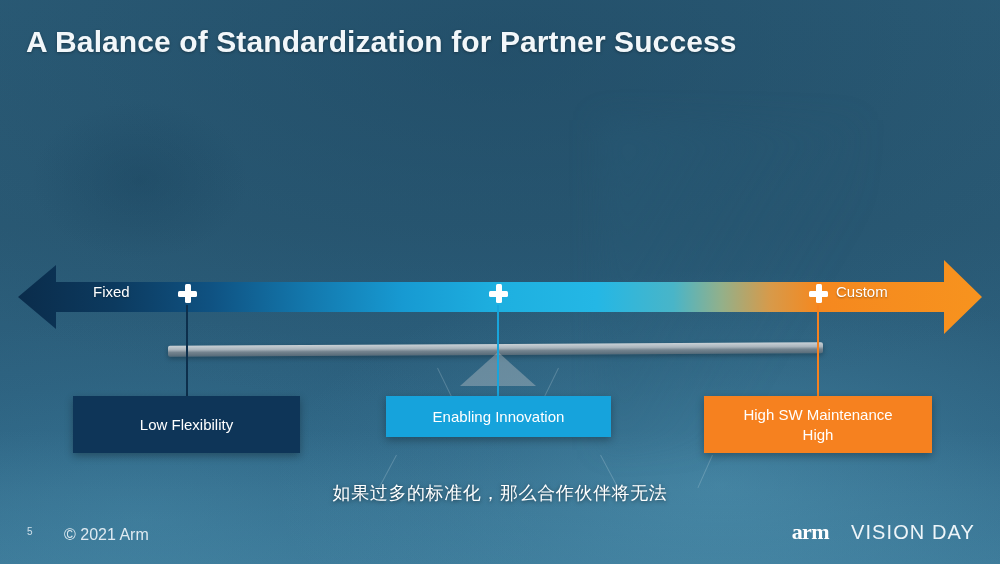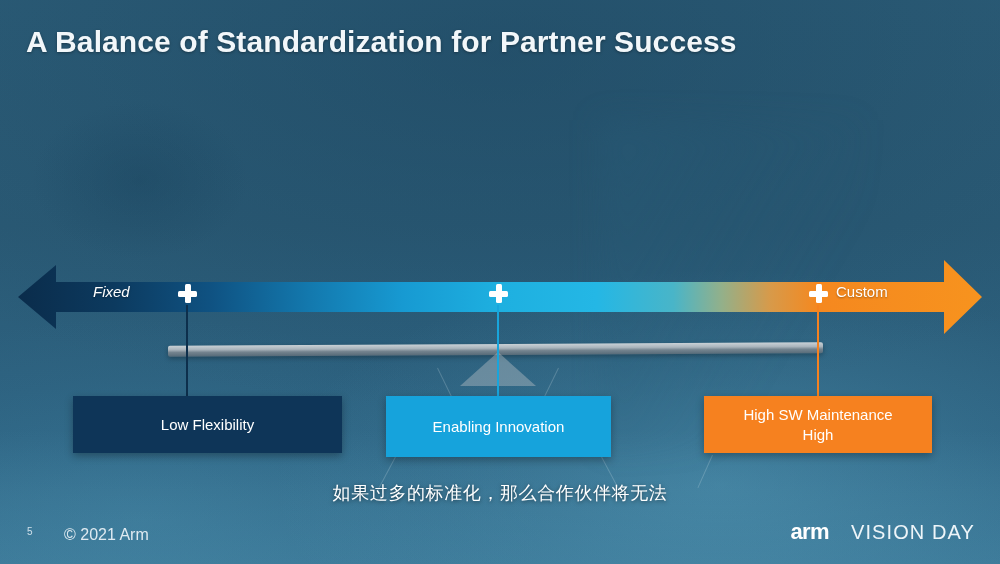--- a/index.html
+++ b/index.html
@@ -95,21 +95,21 @@
   #arrow-svg { display: block; }
 
   .arrow-label {
     position: absolute;
     top: 283px;
     font-size: 15px;
     color: #ffffff;
     white-space: nowrap;
     text-shadow: 0 1px 2px rgba(0,0,0,0.35);
   }
-  #label-fixed { left: 93px; font-style: italic; }
+  #label-fixed { left: 93px; }
   #label-custom { left: 836px; }
 
   
   .plus {
     position: absolute;
     width: 19px;
     height: 19px;
   }
   .plus::before, .plus::after {
     content: "";
@@ -148,25 +148,25 @@
     justify-content: center;
     text-align: center;
     color: #ffffff;
     font-size: 15px;
     line-height: 1.32;
     box-shadow: 0 3px 8px rgba(0,0,0,0.30);
     padding: 0 8px;
     box-sizing: border-box;
   }
   #box-fixed {
-    left: 73px; top: 396px; width: 269px; height: 57px;
+    left: 73px; top: 396px; width: 227px; height: 57px;
     background: #0e3558;
   }
   #box-mid {
-    left: 386px; top: 396px; width: 225px; height: 61px;
+    left: 386px; top: 396px; width: 225px; height: 41px;
     background: #16a3dc;
   }
   #box-custom {
     left: 704px; top: 396px; width: 228px; height: 57px;
     background: #f6811f;
   }
 
   
   #subtitle {
     position: absolute;
@@ -201,20 +201,21 @@
     position: absolute;
     right: 25px;
     top: 519px;
     white-space: nowrap;
     color: #ffffff;
   }
   #brand .arm {
     font-size: 22px;
     font-weight: 700;
     letter-spacing: -0.6px;
+    font-family: Liberation Serif, serif;
   }
   #brand .vd {
     font-size: 20px;
     font-weight: 300;
     letter-spacing: 1.1px;
     margin-left: 22px;
     color: #eef5f9;
   }
 </style>
 </head>

